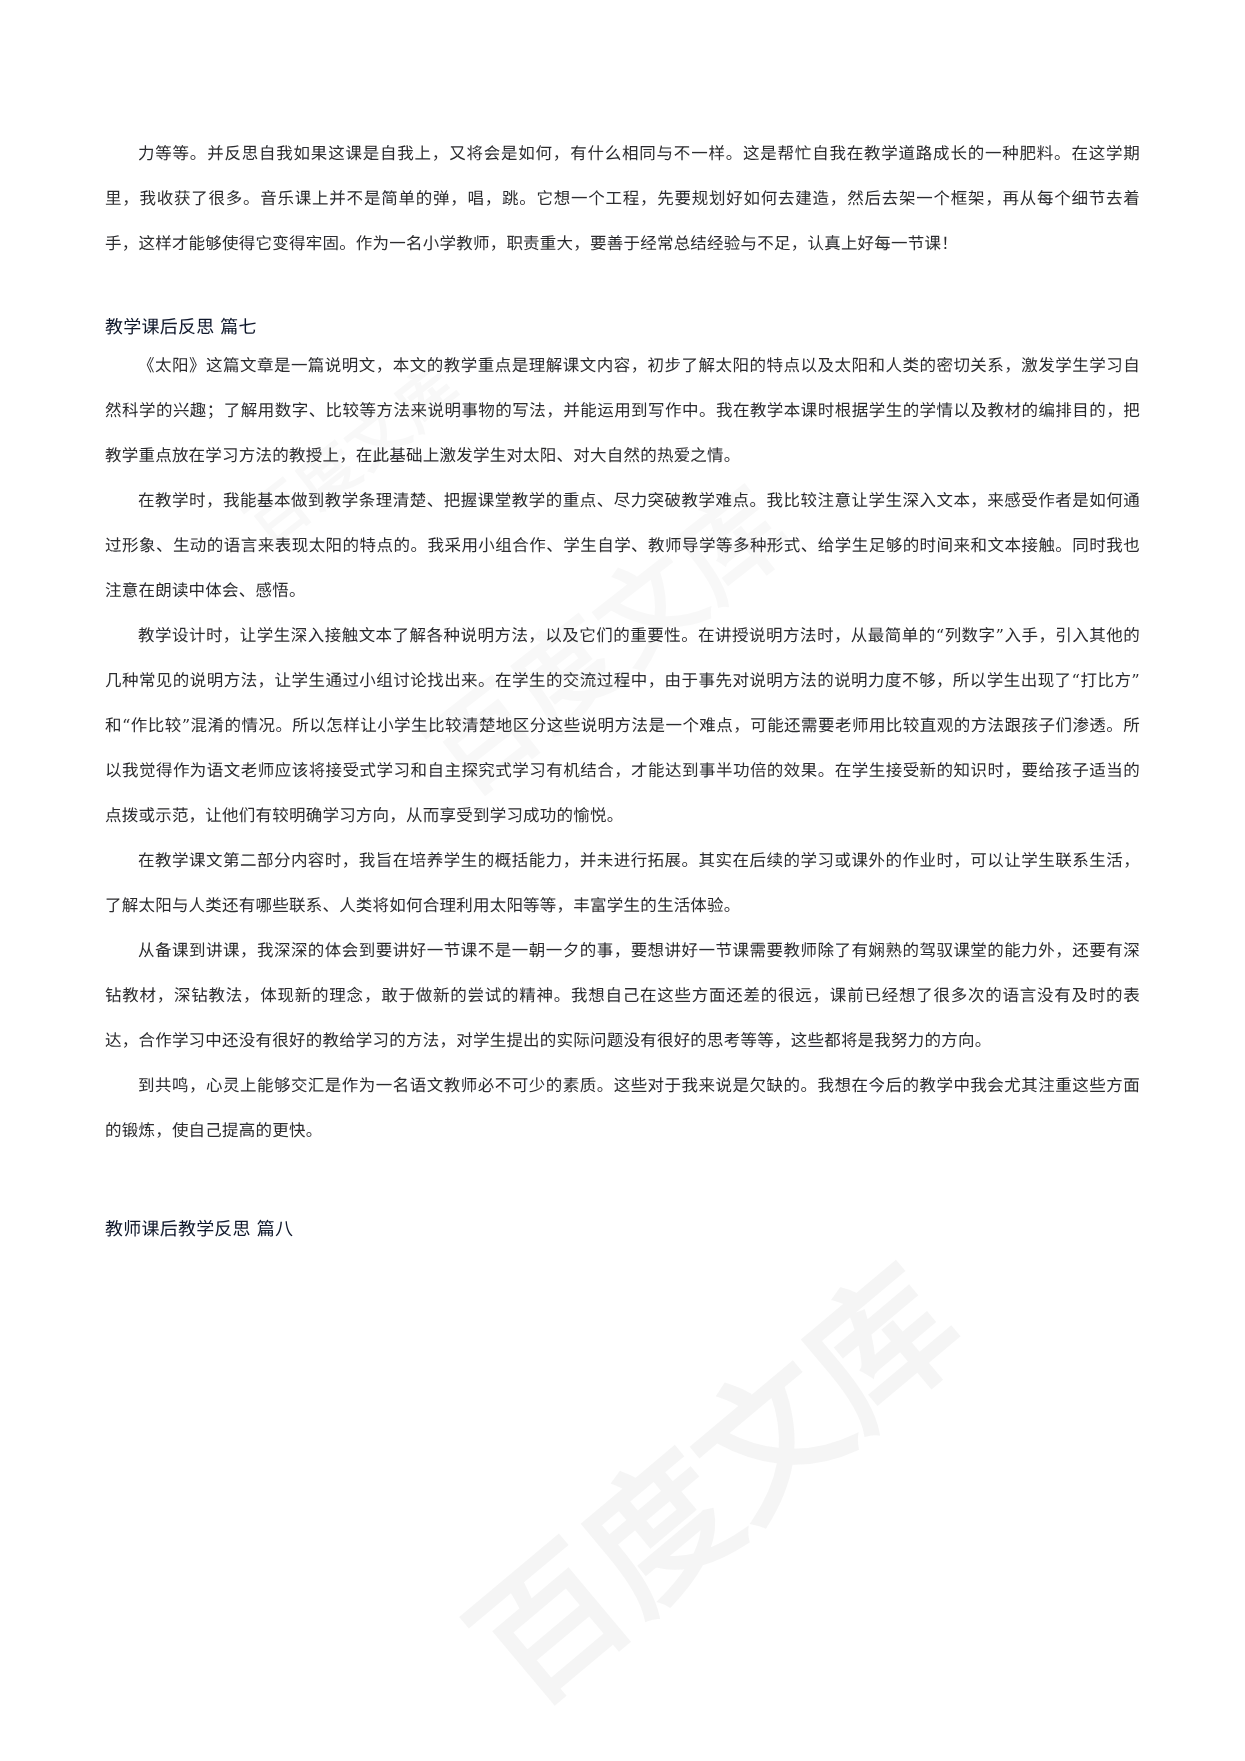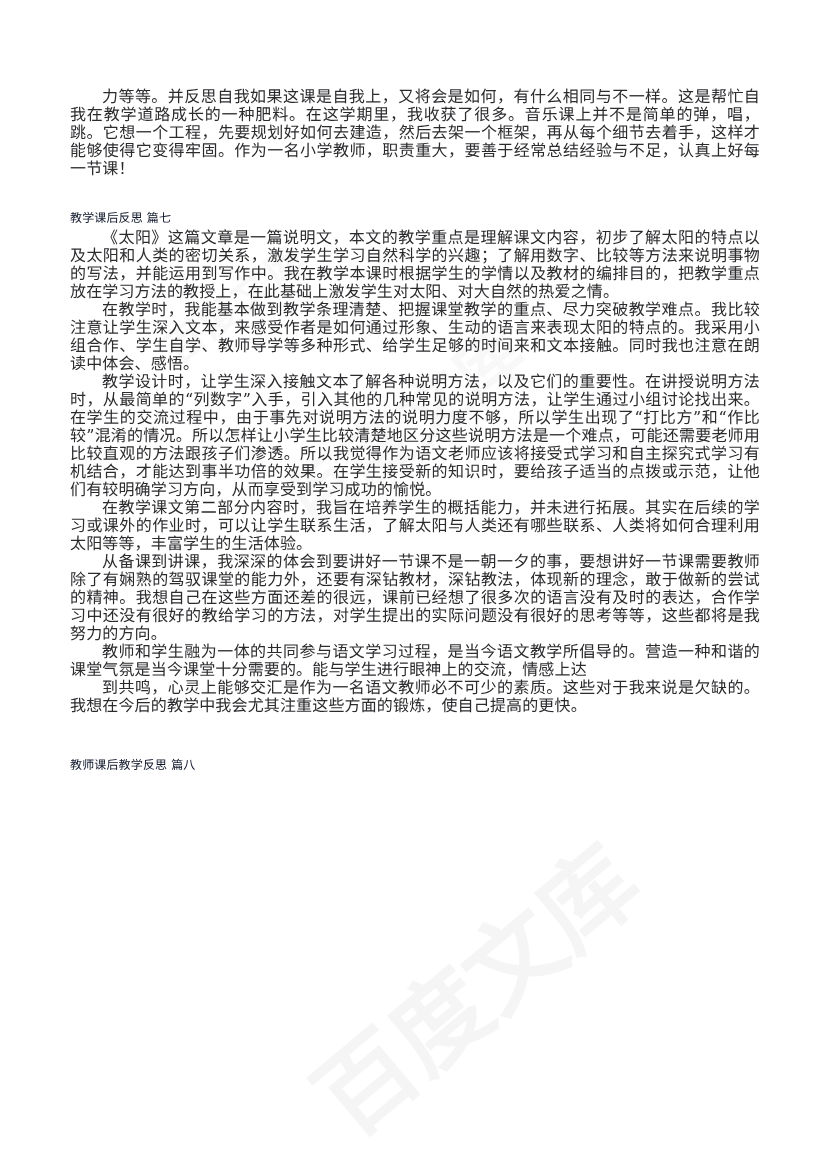--- a/index.html
+++ b/index.html
@@ -71,22 +71,22 @@
   #content {
     position: absolute;
     left: 70px;
     top: 88px;
     width: 690px;
     z-index: 5;
   }
 
   .para {
     margin: 0;
-    font-size: 16px;
-    line-height: 18px;
+    font-size: 11px;
+    line-height: 30px;
     color: #2b2b2e;
     text-align: justify;
     text-justify: inter-ideograph;
     text-indent: 2em;
     letter-spacing: 0.15px;
     word-break: break-all;
   }
 
   .heading {
     margin: 0;
@@ -119,21 +119,20 @@
 
     <div class="spacer-md"></div>
 
     <p class="heading">教学课后反思  篇七</p>
 
     <p class="para">《太阳》这篇文章是一篇说明文，本文的教学重点是理解课文内容，初步了解太阳的特点以及太阳和人类的密切关系，激发学生学习自然科学的兴趣；了解用数字、比较等方法来说明事物的写法，并能运用到写作中。我在教学本课时根据学生的学情以及教材的编排目的，把教学重点放在学习方法的教授上，在此基础上激发学生对太阳、对大自然的热爱之情。</p>
     <p class="para">在教学时，我能基本做到教学条理清楚、把握课堂教学的重点、尽力突破教学难点。我比较注意让学生深入文本，来感受作者是如何通过形象、生动的语言来表现太阳的特点的。我采用小组合作、学生自学、教师导学等多种形式、给学生足够的时间来和文本接触。同时我也注意在朗读中体会、感悟。</p>
     <p class="para">教学设计时，让学生深入接触文本了解各种说明方法，以及它们的重要性。在讲授说明方法时，从最简单的“列数字”入手，引入其他的几种常见的说明方法，让学生通过小组讨论找出来。在学生的交流过程中，由于事先对说明方法的说明力度不够，所以学生出现了“打比方”和“作比较”混淆的情况。所以怎样让小学生比较清楚地区分这些说明方法是一个难点，可能还需要老师用比较直观的方法跟孩子们渗透。所以我觉得作为语文老师应该将接受式学习和自主探究式学习有机结合，才能达到事半功倍的效果。在学生接受新的知识时，要给孩子适当的点拨或示范，让他们有较明确学习方向，从而享受到学习成功的愉悦。</p>
     <p class="para">在教学课文第二部分内容时，我旨在培养学生的概括能力，并未进行拓展。其实在后续的学习或课外的作业时，可以让学生联系生活，了解太阳与人类还有哪些联系、人类将如何合理利用太阳等等，丰富学生的生活体验。</p>
     <p class="para">从备课到讲课，我深深的体会到要讲好一节课不是一朝一夕的事，要想讲好一节课需要教师除了有娴熟的驾驭课堂的能力外，还要有深钻教材，深钻教法，体现新的理念，敢于做新的尝试的精神。我想自己在这些方面还差的很远，课前已经想了很多次的语言没有及时的表达，合作学习中还没有很好的教给学习的方法，对学生提出的实际问题没有很好的思考等等，这些都将是我努力的方向。</p>
-    <p class="para">教师和学生融为一体的共同参与语文学习过程，是当今语文教学所倡导的。营造一种和谐的课堂气氛是当今课堂十分需要的。能与学生进行眼神上的交流，情感上达</p>
     <p class="para">到共鸣，心灵上能够交汇是作为一名语文教师必不可少的素质。这些对于我来说是欠缺的。我想在今后的教学中我会尤其注重这些方面的锻炼，使自己提高的更快。</p>
 
     <div class="spacer-lg"></div>
 
     <p class="heading">教师课后教学反思  篇八</p>
 
 
   </div>
 </div>
 

